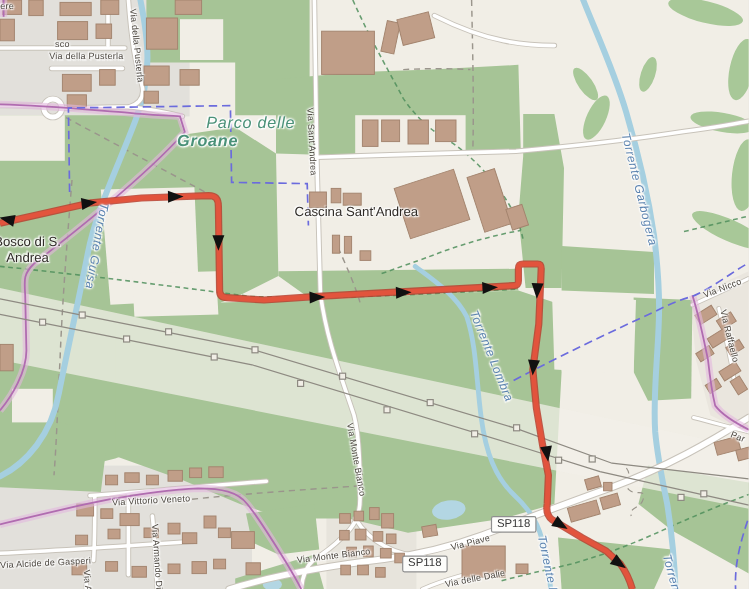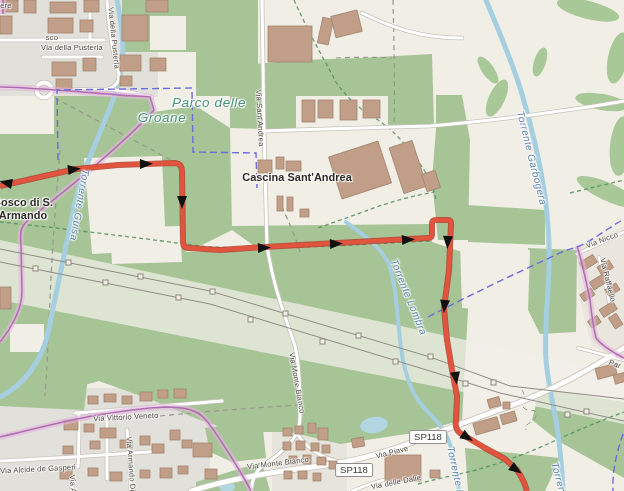--- a/index.html
+++ b/index.html
@@ -2,21 +2,21 @@
 <html><head>
 <meta charset="utf-8">
 <style>
   html,body{margin:0;padding:0;background:#ddd;}
   #map{position:relative;width:624px;height:491px;overflow:hidden;background:#f1eee6;
        font-family:"Liberation Sans",sans-serif;}
   #map svg{position:absolute;left:0;top:0;}
   .lbl{position:absolute;white-space:nowrap;transform:translate(-50%,-50%);
        text-shadow:0 0 2px #fff,0 0 2px #fff,1px 1px 1px #fff,-1px -1px 1px #fff,0 0 3px #fff;
        pointer-events:none;}
-  .place{font-size:11px;color:#2f2b27;text-align:center;font-weight:bold;}
+  .place{font-size:11px;color:#2f2b27;text-align:center;}
   .park{font-size:13.5px;font-style:italic;color:#4a9178;letter-spacing:.6px;}
   .street{font-size:7.5px;color:#4b463f;letter-spacing:.2px;}
   .water{font-size:10px;font-style:italic;color:#5b83b0;letter-spacing:.5px;}
   .badge{position:absolute;transform:translate(-50%,-50%);background:#fdfdfb;
          border:1.2px solid #8f8f8f;border-radius:2px;padding:0 4px;
          font-size:9.5px;line-height:12px;color:#3a3a3a;}
 </style>
 </head>
 <body>
 
@@ -311,24 +311,24 @@
       <polygon points="0,-5 13,0 0,5" transform="translate(448,236) rotate(93)"></polygon>
       <polygon points="0,-5 13,0 0,5" transform="translate(445,300) rotate(95)"></polygon>
       <polygon points="0,-5 13,0 0,5" transform="translate(455,372) rotate(82)"></polygon>
       <polygon points="0,-5 13,0 0,5" transform="translate(462,434) rotate(32)"></polygon>
       <polygon points="0,-5 13,0 0,5" transform="translate(511,466) rotate(35)"></polygon>
     </g>
   </g>
 </svg>
 
   <div class="lbl park" style="left:161px;top:102px;margin-left:48px;">Parco delle</div>
-  <div class="lbl park" style="left:162px;top:117px;">Groane</div>
+  <div class="lbl park" style="left:173px;top:117px;font-weight:bold;">Groane</div>
 
   <div class="lbl place" style="left:23px;top:202px;">Bosco di S.</div>
-  <div class="lbl place" style="left:23px;top:215px;">Armando</div>
+  <div class="lbl place" style="left:23px;top:215px;">Andrea</div>
 
   <div class="lbl place" style="left:297px;top:177px;">Cascina Sant'Andrea</div>
 
   <div class="lbl street" style="left:72px;top:47px;">Via della Pusterla</div>
   <div class="lbl street" style="left:114px;top:38px;transform:translate(-50%,-50%) rotate(84deg);">Via della Pusterla</div>
   <div class="lbl street" style="left:260px;top:118px;transform:translate(-50%,-50%) rotate(87deg);">Via Sant'Andrea</div>
   <div class="lbl street" style="left:297px;top:383px;transform:translate(-50%,-50%) rotate(80deg);">Via Monte Bianco</div>
   <div class="lbl street" style="left:278px;top:463px;transform:translate(-50%,-50%) rotate(-7deg);">Via Monte Bianco</div>
   <div class="lbl street" style="left:126px;top:417px;transform:translate(-50%,-50%) rotate(-3deg);">Via Vittorio Veneto</div>
   <div class="lbl street" style="left:38px;top:469px;transform:translate(-50%,-50%) rotate(-3deg);">Via Alcide de Gasperi</div>

